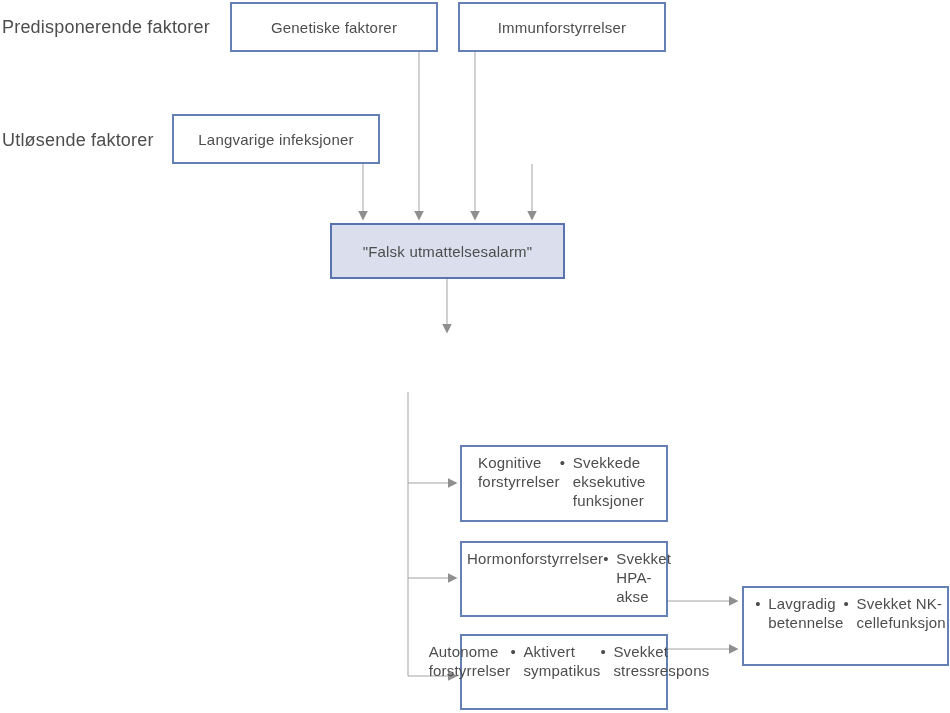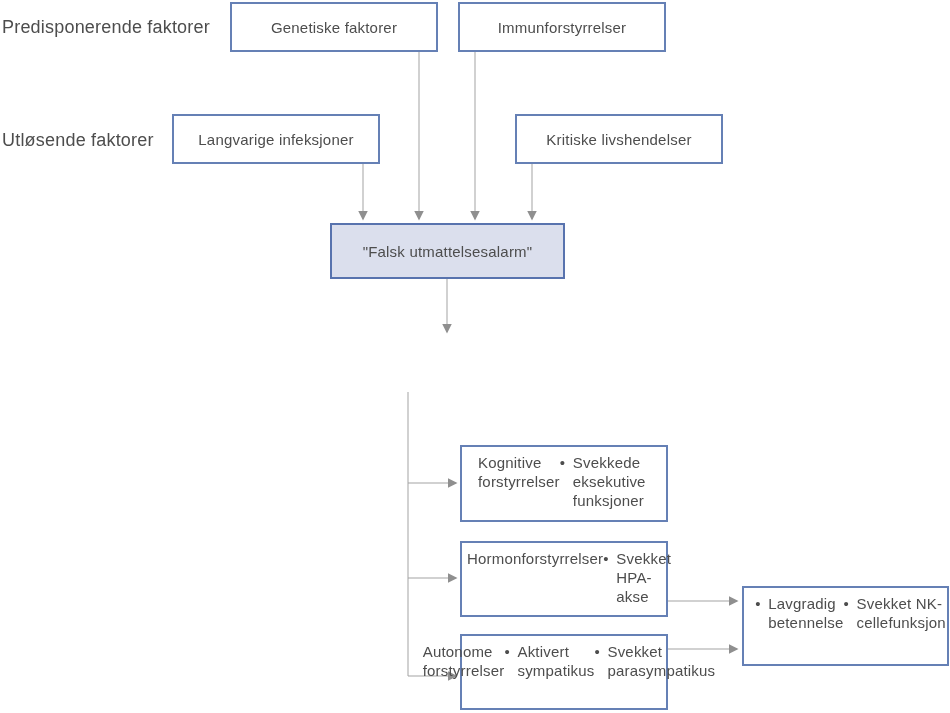--- a/index.html
+++ b/index.html
@@ -104,23 +104,20 @@
   <div class="box single" style="left:230px;top:2px;width:208px;height:50px">
     <span>Genetiske faktorer</span>
   </div>
   <div class="box single" style="left:458px;top:2px;width:208px;height:50px">
     <span>Immunforstyrrelser</span>
   </div>
 
   <div class="box single" style="left:172px;top:114px;width:208px;height:50px">
     <span>Langvarige infeksjoner</span>
   </div>
-  <div class="box single" style="left:515px;top:114px;width:208px;height:50px">
-    <span>Kritiske livshendelser</span>
-  </div>
 
   <div class="box single filled" style="left:330px;top:223px;width:235px;height:56px">
     <span>"Falsk utmattelsesalarm"</span>
   </div>
 
   <div class="box multi" style="left:460px;top:445px;width:208px;height:77px">
     <div>Kognitive forstyrrelser</div>
     <div class="bullet-row">
       <span class="bullet-dot">•</span>
       <span class="bullet-text">Svekkede eksekutive funksjoner</span>
@@ -136,21 +133,21 @@
   </div>
 
   <div class="box multi" style="left:460px;top:634px;width:208px;height:76px">
     <div>Autonome forstyrrelser</div>
     <div class="bullet-row">
       <span class="bullet-dot">•</span>
       <span class="bullet-text">Aktivert sympatikus</span>
     </div>
     <div class="bullet-row">
       <span class="bullet-dot">•</span>
-      <span class="bullet-text">Svekket parasympatikus</span>
+      <span class="bullet-text">Svekket stressrespons</span>
     </div>
   </div>
 
   <div class="box multi" style="left:742px;top:586px;width:207px;height:80px">
     <div class="bullet-row">
       <span class="bullet-dot">•</span>
       <span class="bullet-text">Lavgradig betennelse</span>
     </div>
     <div class="bullet-row">
       <span class="bullet-dot">•</span>

